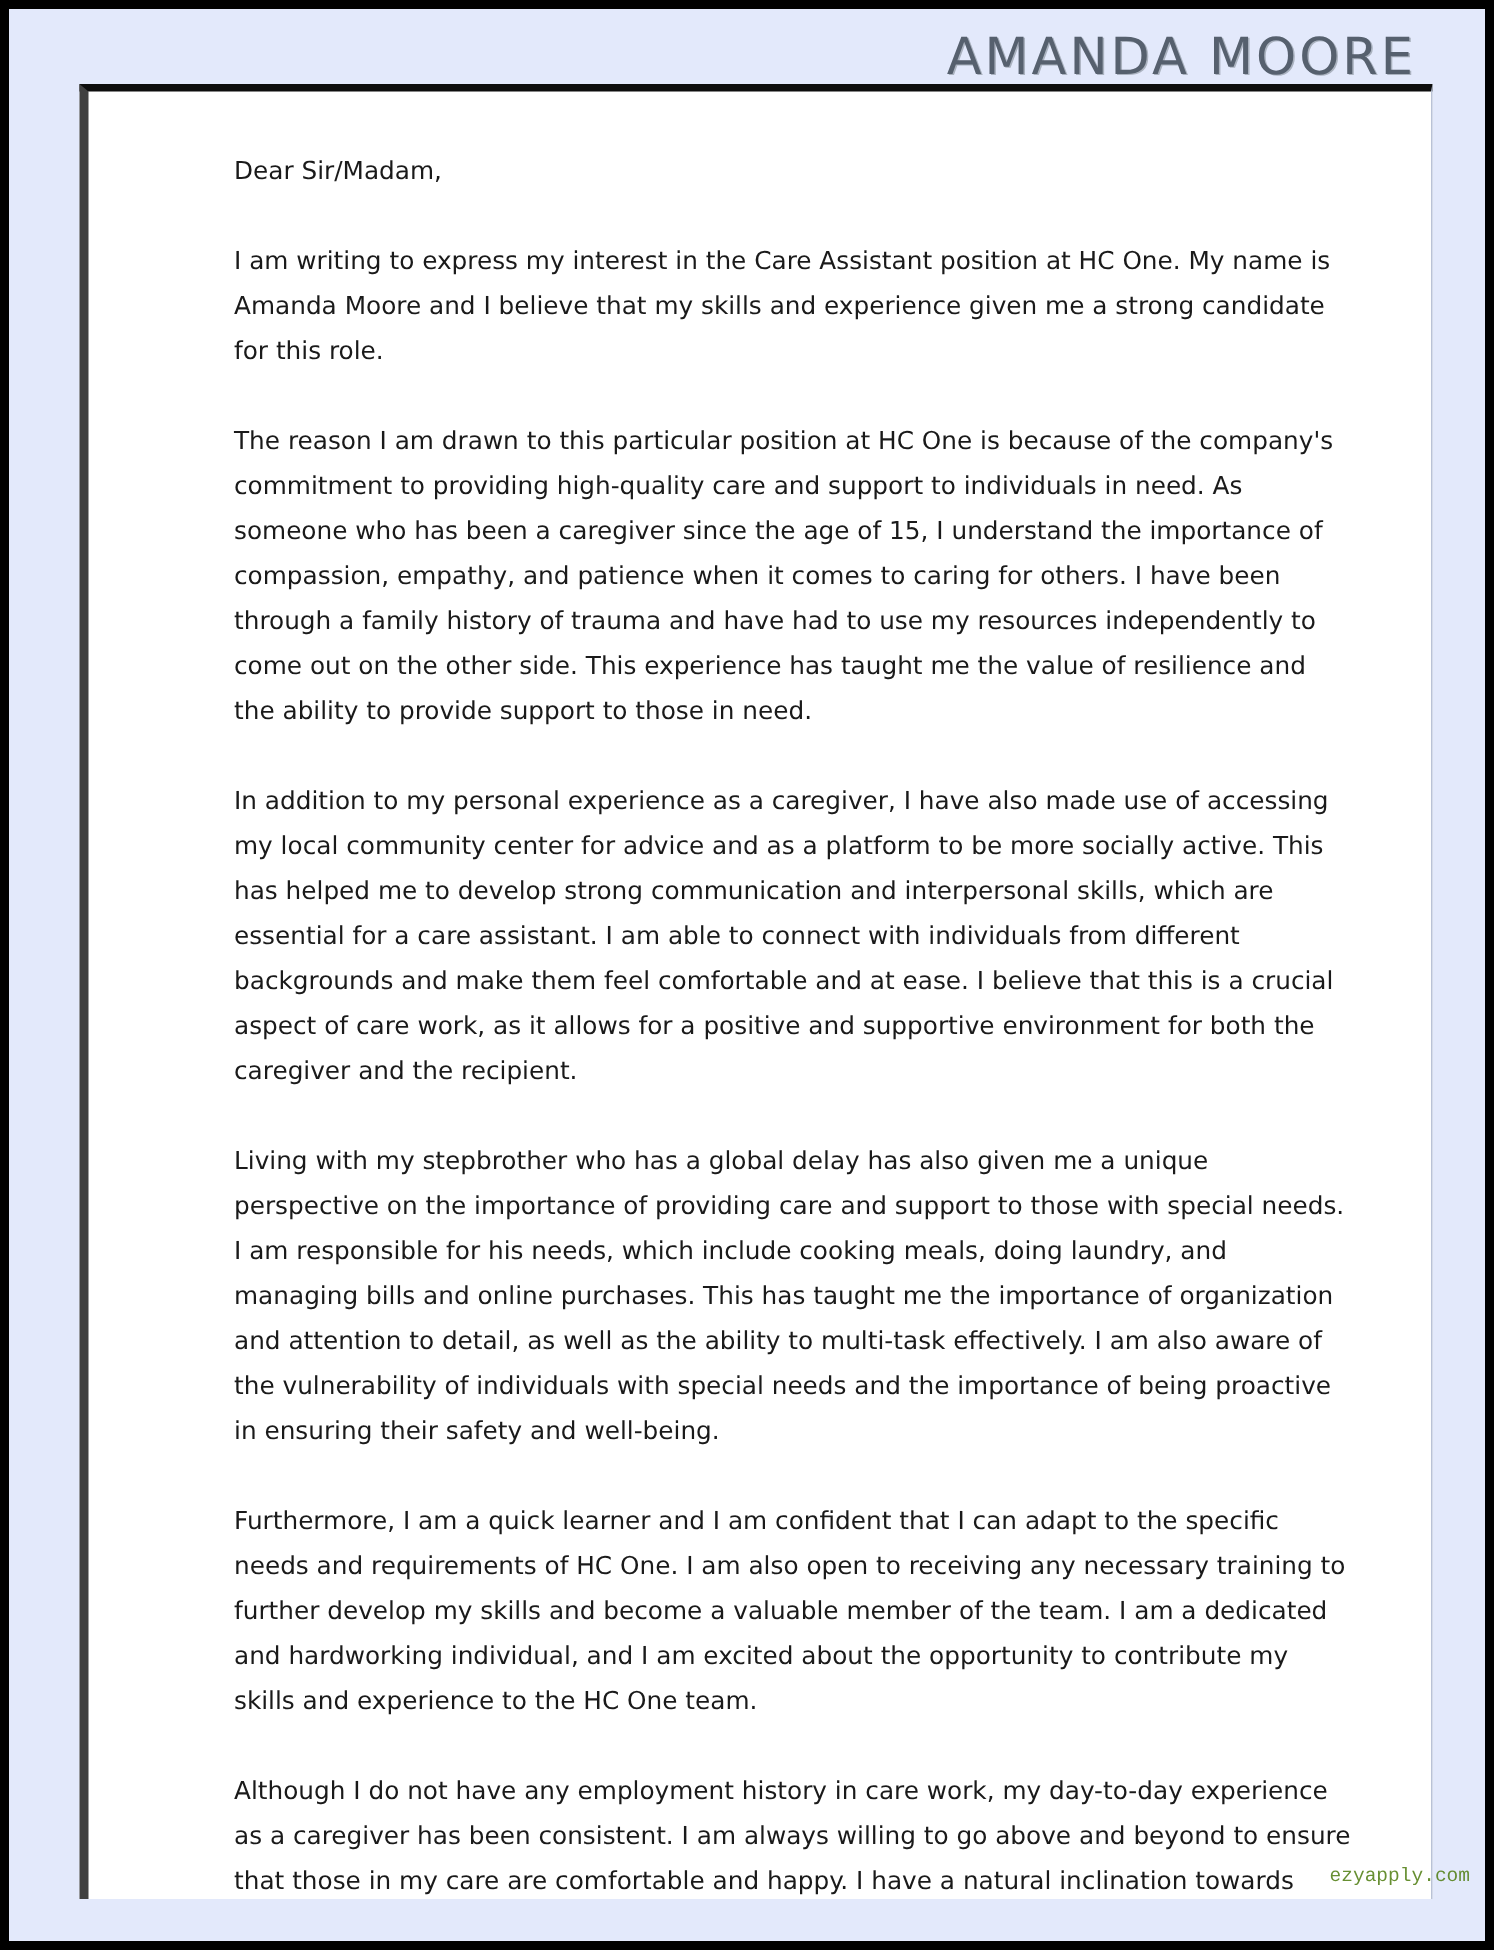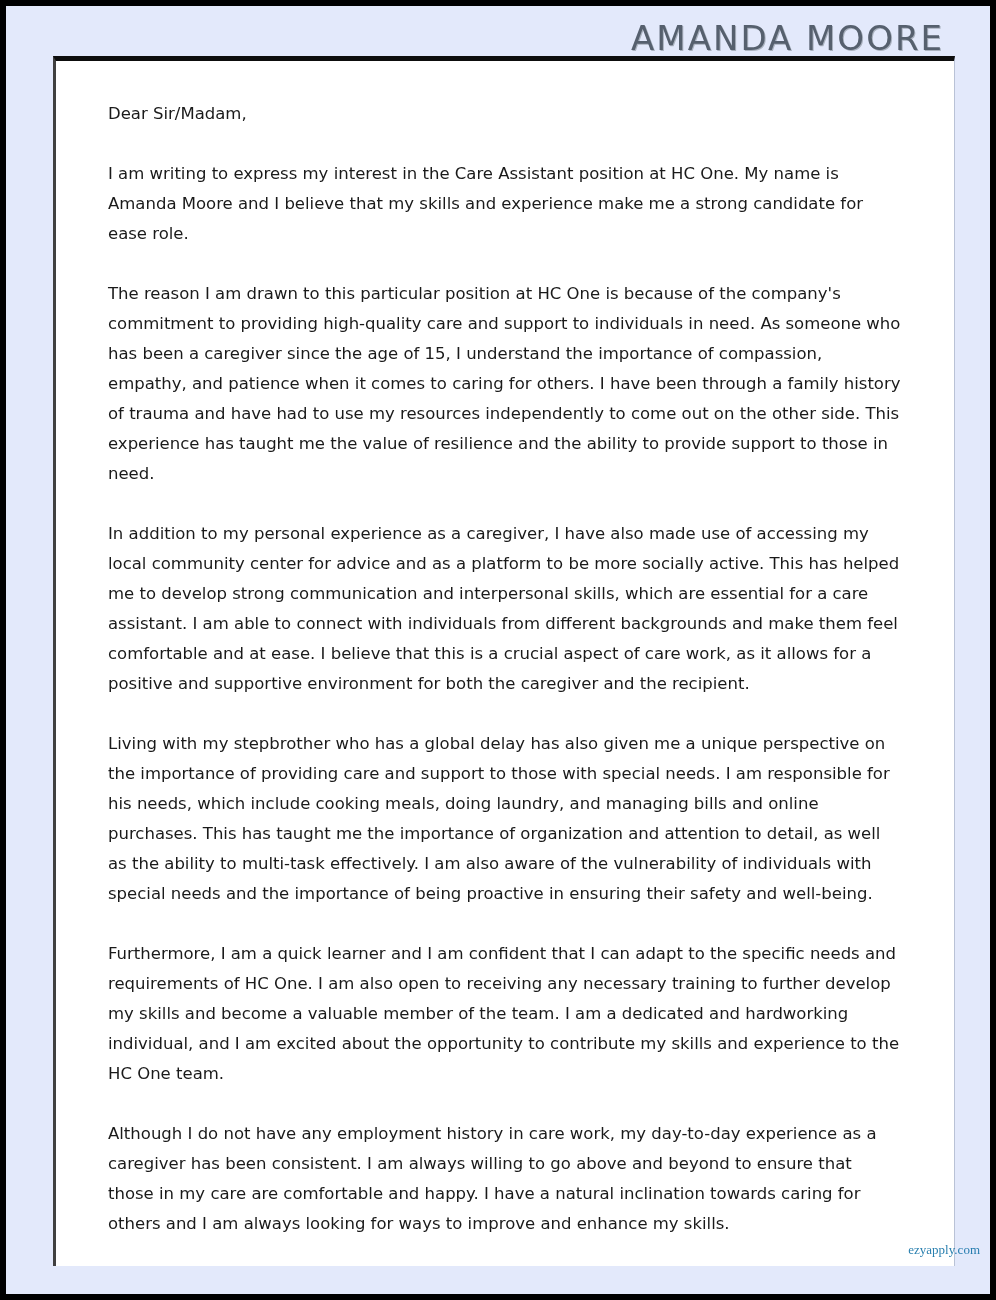--- a/index.html
+++ b/index.html
@@ -47,63 +47,64 @@
     white-space: nowrap;
   }
   .letter-sheet {
     position: absolute;
     left: 47px;
     top: 50px;
     width: 902px;
     height: 1210px;
     background: #ffffff;
     border-top: 5px solid #0d0d0d;
-    border-left: 3px solid #404040;
+    border-left: 6px solid #404040;
     border-right: 1px solid #b9c2d6;
     box-sizing: border-box;
     overflow: hidden;
+    padding-left: 45px;
   }
   .letter-body {
     padding: 38px 52px 0 52px;
     font-family: "DejaVu Sans", sans-serif;
     font-size: 16.5px;
     line-height: 30px;
     color: #1a1a1a;
   }
   .letter-body p {
     margin: 0 0 30px 0;
     text-align: left;
   }
   .letter-body p.salutation {
     margin-bottom: 30px;
   }
   .watermark {
     position: absolute;
     right: 10px;
     bottom: 36px;
-    font-family: Liberation Serif, serif;
+    font-family: Liberation Mono, monospace;
     font-size: 13px;
-    color: #0369a1;
+    color: #4d7c0f;
     opacity: 0.85;
     white-space: nowrap;
   }
 </style>
 </head>
 <body>
 
 <div class="page-frame">
 
   <div class="header">
     <div class="header-name">AMANDA MOORE</div>
   </div>
 
   <div class="letter-sheet">
     <div class="letter-body">
       <p class="salutation">Dear Sir/Madam,</p>
-      <p>I am writing to express my interest in the Care Assistant position at HC One. My name is Amanda Moore and I believe that my skills and experience make me a strong candidate for ease role.</p>
+      <p>I am writing to express my interest in the Care Assistant position at HC One. My name is Amanda Moore and I believe that my skills and experience given me a strong candidate for this role.</p>
       <p>The reason I am drawn to this particular position at HC One is because of the company's commitment to providing high-quality care and support to individuals in need. As someone who has been a caregiver since the age of 15, I understand the importance of compassion, empathy, and patience when it comes to caring for others. I have been through a family history of trauma and have had to use my resources independently to come out on the other side. This experience has taught me the value of resilience and the ability to provide support to those in need.</p>
       <p>In addition to my personal experience as a caregiver, I have also made use of accessing my local community center for advice and as a platform to be more socially active. This has helped me to develop strong communication and interpersonal skills, which are essential for a care assistant. I am able to connect with individuals from different backgrounds and make them feel comfortable and at ease. I believe that this is a crucial aspect of care work, as it allows for a positive and supportive environment for both the caregiver and the recipient.</p>
       <p>Living with my stepbrother who has a global delay has also given me a unique perspective on the importance of providing care and support to those with special needs. I am responsible for his needs, which include cooking meals, doing laundry, and managing bills and online purchases. This has taught me the importance of organization and attention to detail, as well as the ability to multi-task effectively. I am also aware of the vulnerability of individuals with special needs and the importance of being proactive in ensuring their safety and well-being.</p>
       <p>Furthermore, I am a quick learner and I am confident that I can adapt to the specific needs and requirements of HC One. I am also open to receiving any necessary training to further develop my skills and become a valuable member of the team. I am a dedicated and hardworking individual, and I am excited about the opportunity to contribute my skills and experience to the HC One team.</p>
       <p>Although I do not have any employment history in care work, my day-to-day experience as a caregiver has been consistent. I am always willing to go above and beyond to ensure that those in my care are comfortable and happy. I have a natural inclination towards caring for others and I am always looking for ways to improve and enhance my skills.</p>
     </div>
   </div>
 
   <div class="watermark">ezyapply.com</div>
 

